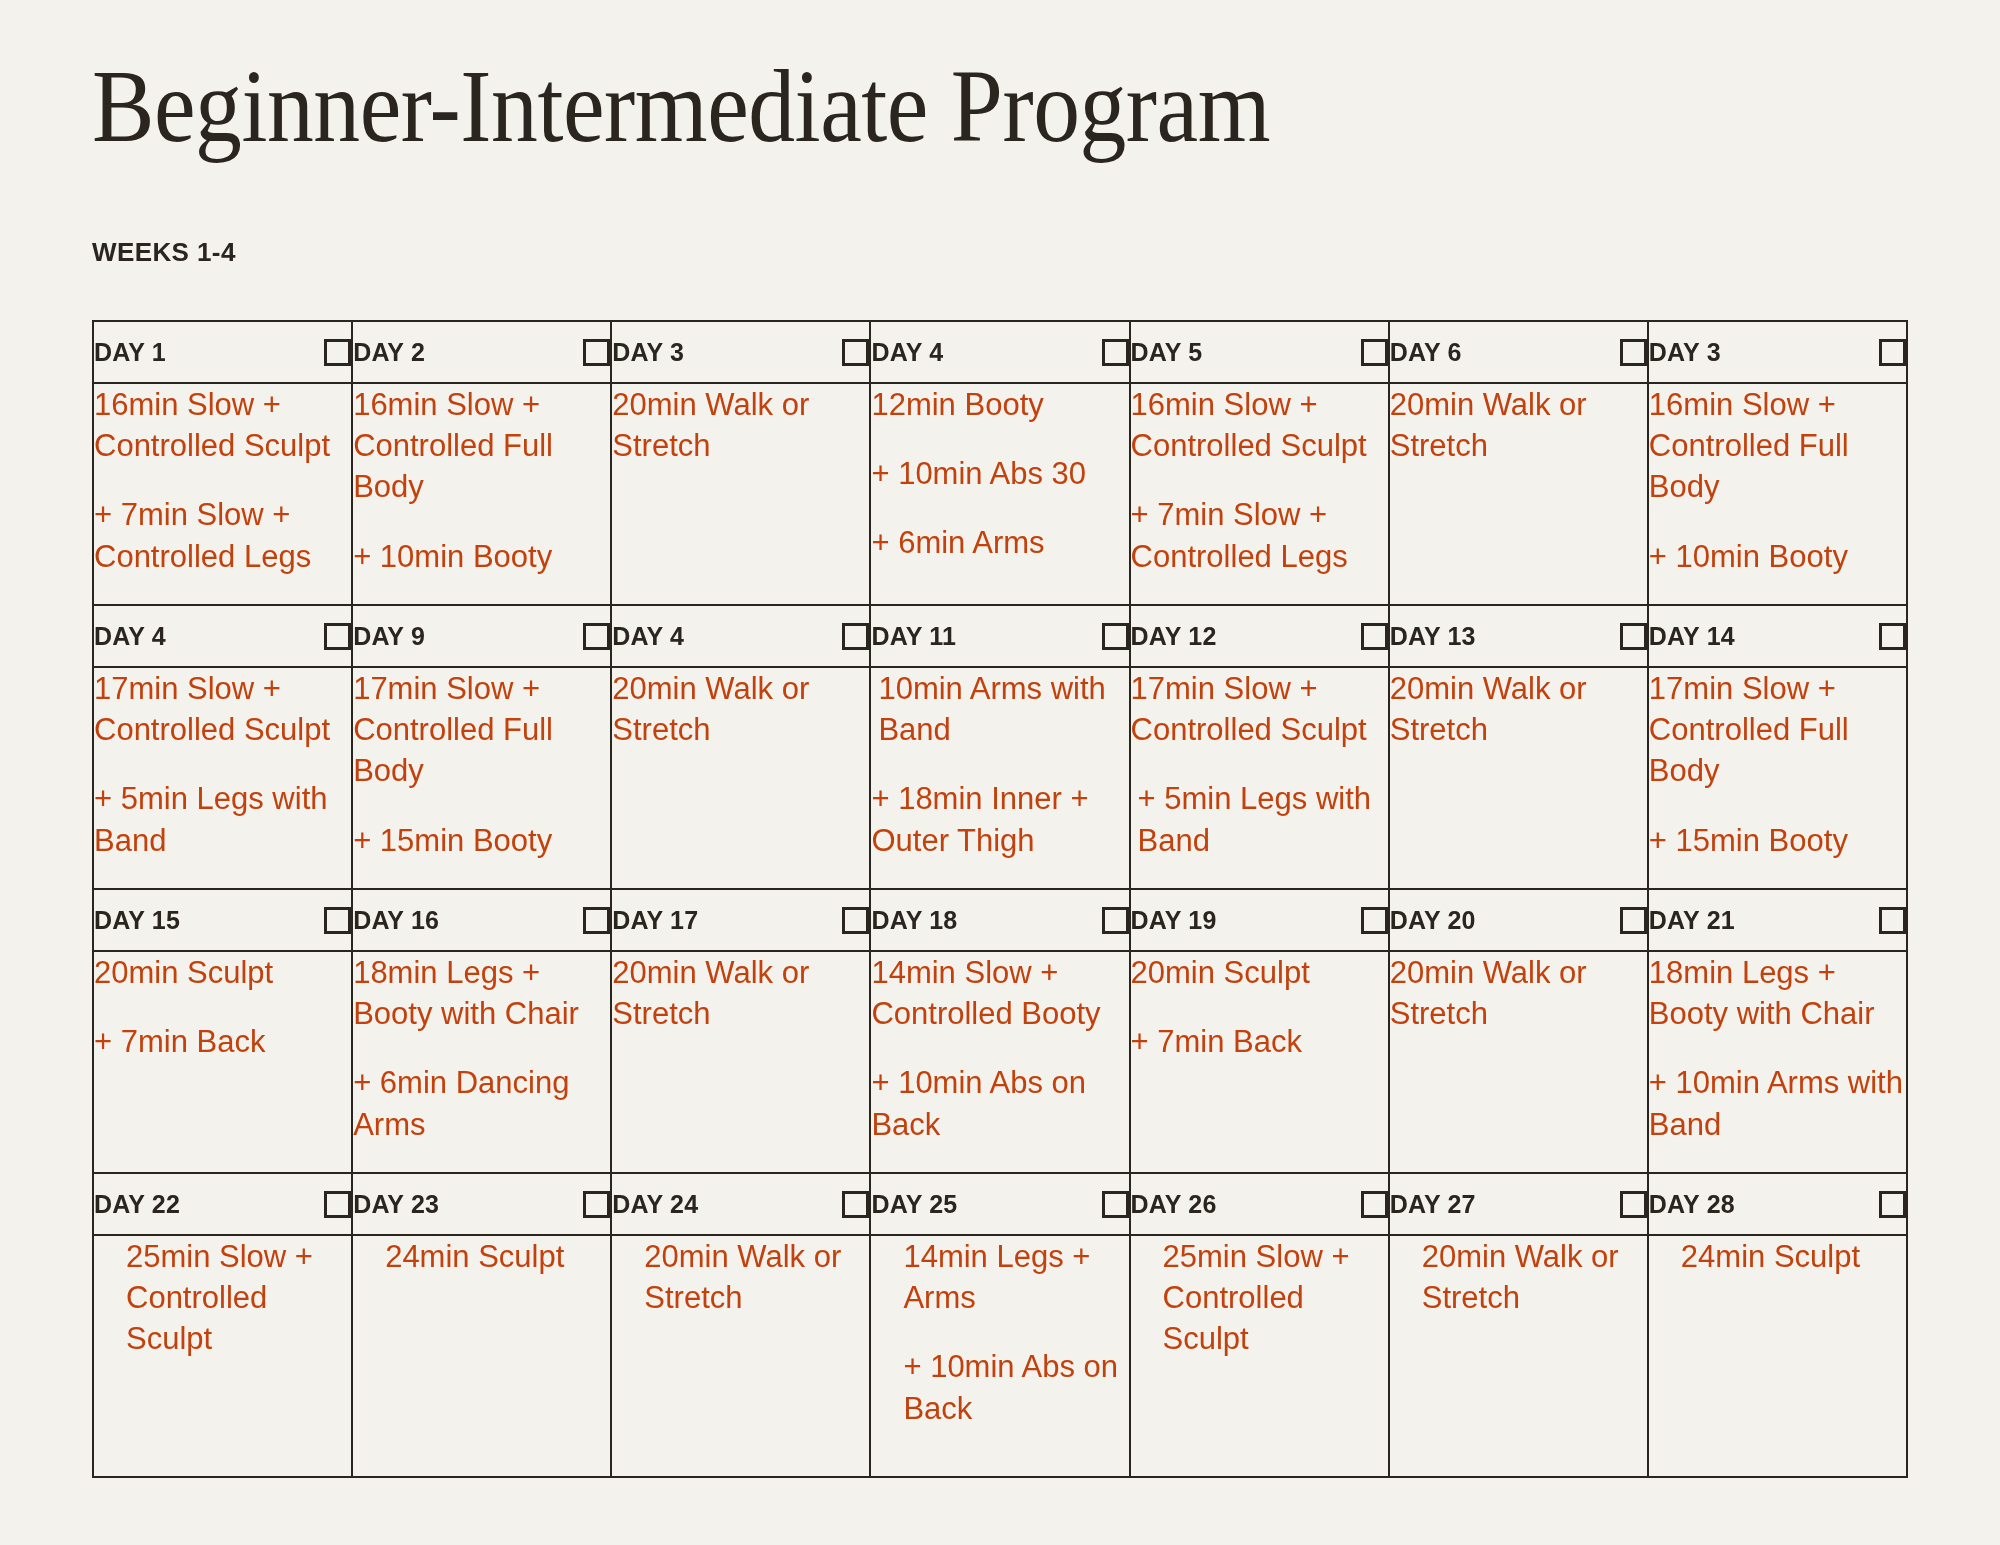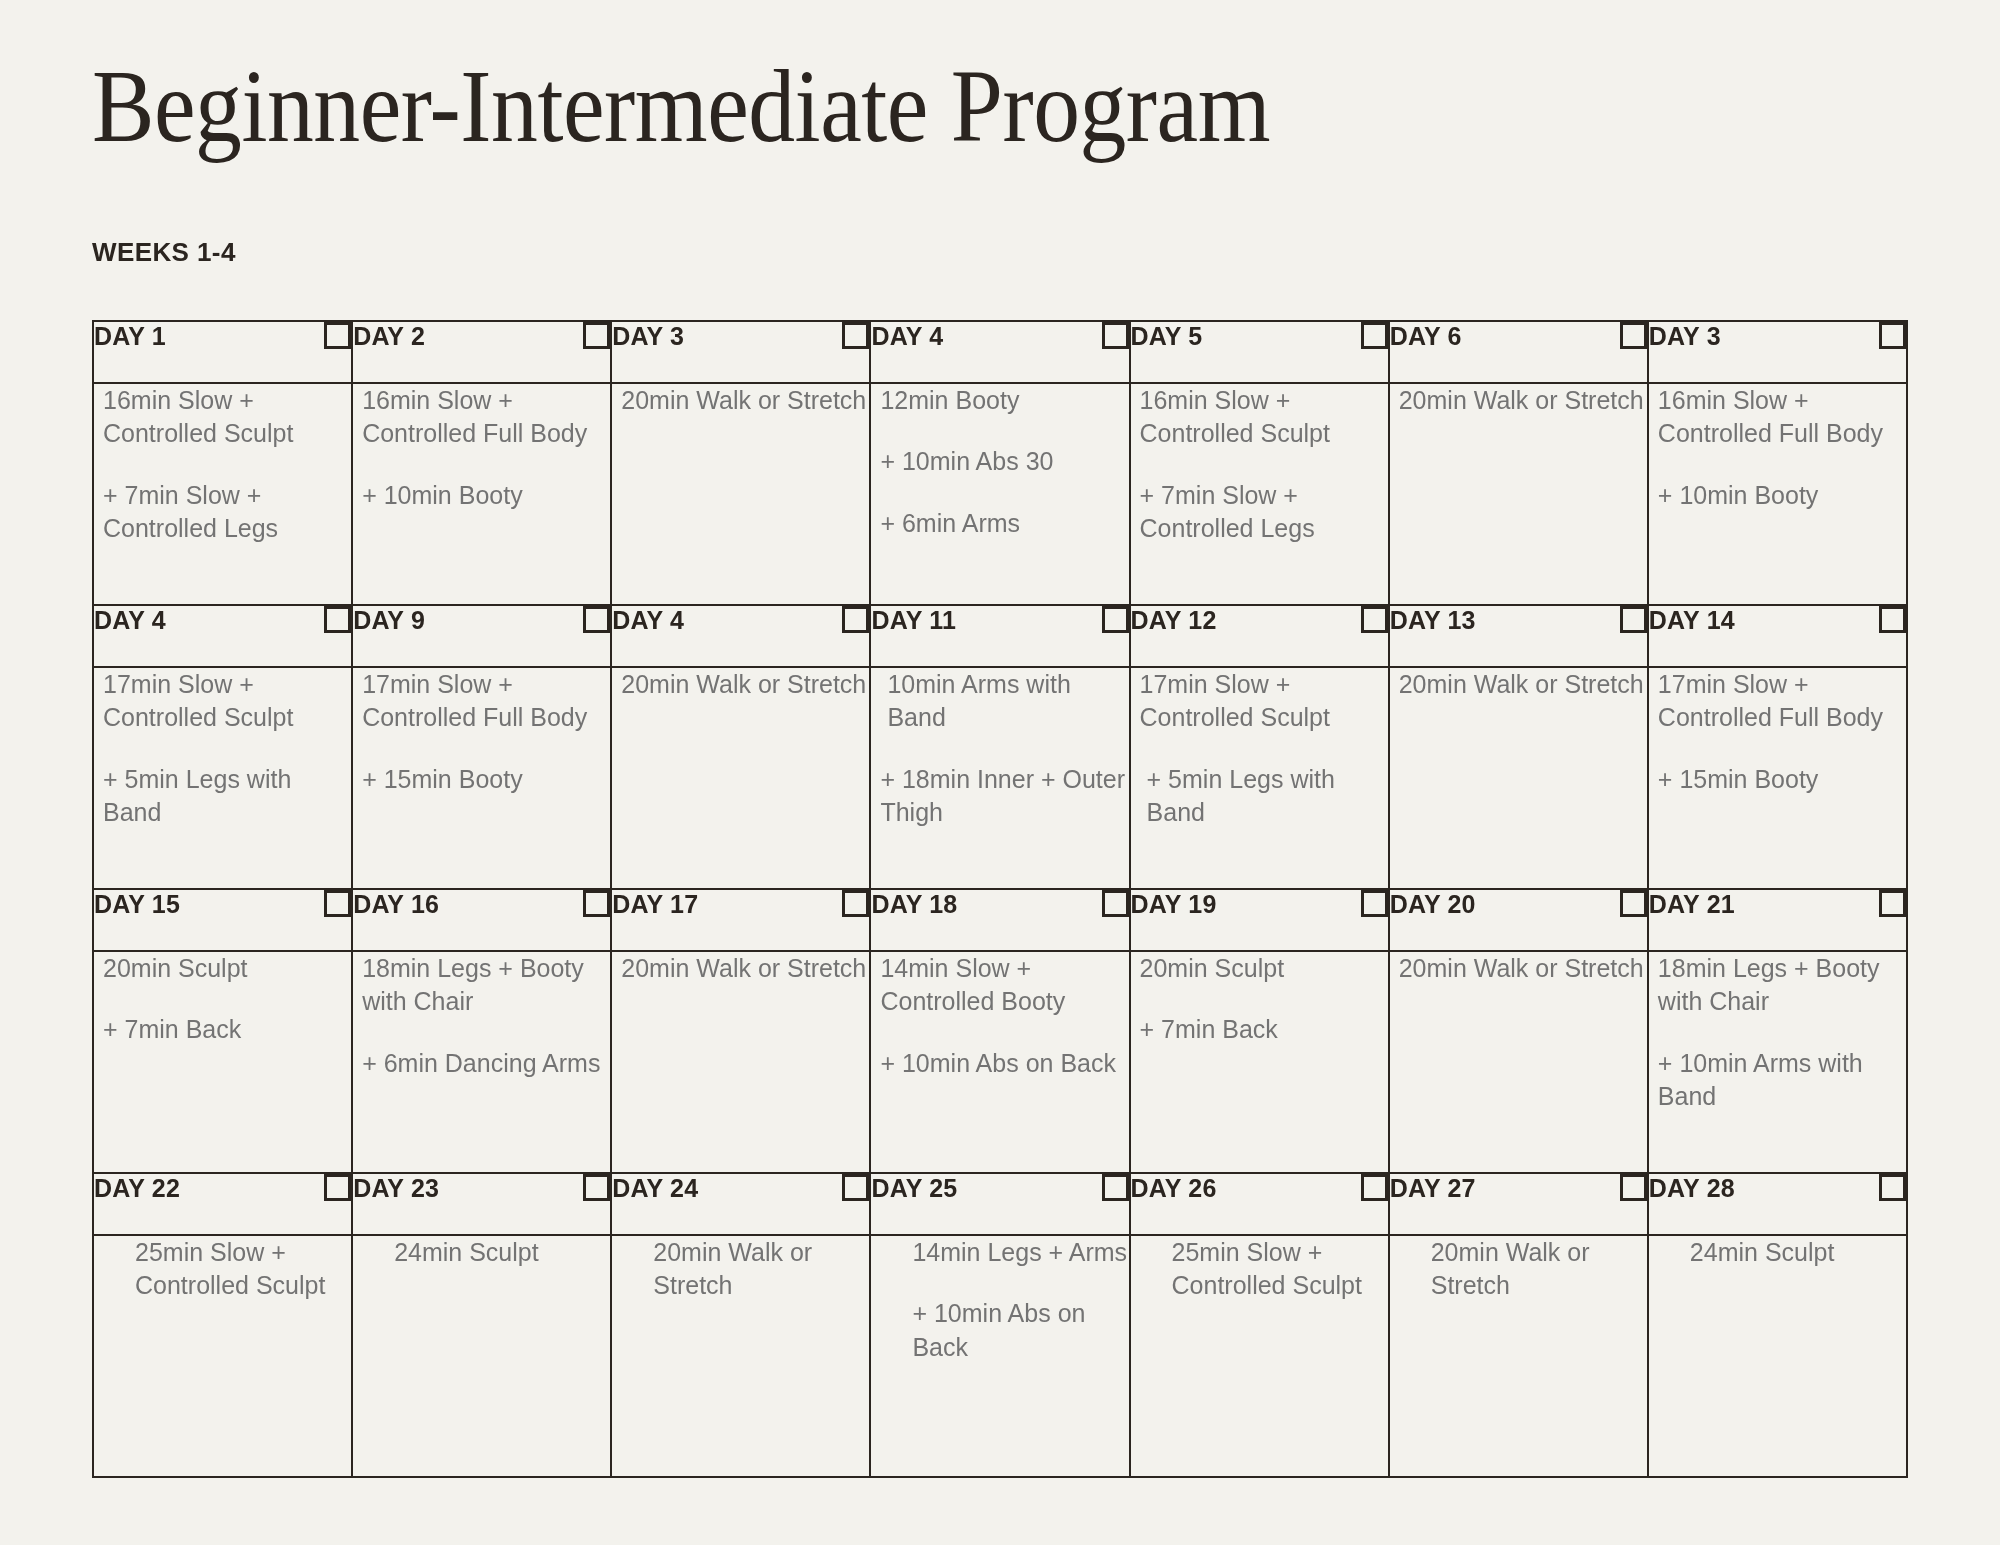--- a/index.html
+++ b/index.html
@@ -80,20 +80,21 @@
     vertical-align: top;
   }
 
   .day-head {
     height: 60px;
     background: #f3f2ed;
     padding: 0 22px 0 26px;
   }
   .day-head-inner {
     display: flex;
+    align-items: center;
     justify-content: space-between;
     height: 60px;
   }
   .day-label {
     font-weight: bold;
     font-size: 25px;
     letter-spacing: 0.2px;
     white-space: nowrap;
   }
   .checkbox {
@@ -104,24 +105,24 @@
     flex: 0 0 auto;
   }
 
   .day-body {
     height: 220px;
     padding: 26px 24px 18px 26px;
   }
   .day-body.row4 { height: 240px; padding-left: 32px; }
 
   .task {
-    font-size: 25px;
+    font-size: 31px;
     line-height: 1.33;
-    color: #737373;
-    margin: 0 0 28px 9px;
+    color: #c2410c;
+    margin: 0 0 28px 0;
     word-break: normal;
   }
   .task:last-child { margin-bottom: 0; }
   .task.indent { padding-left: 7px; }
 </style>
 </head>
 <body>
 
 <div class="page">
 

